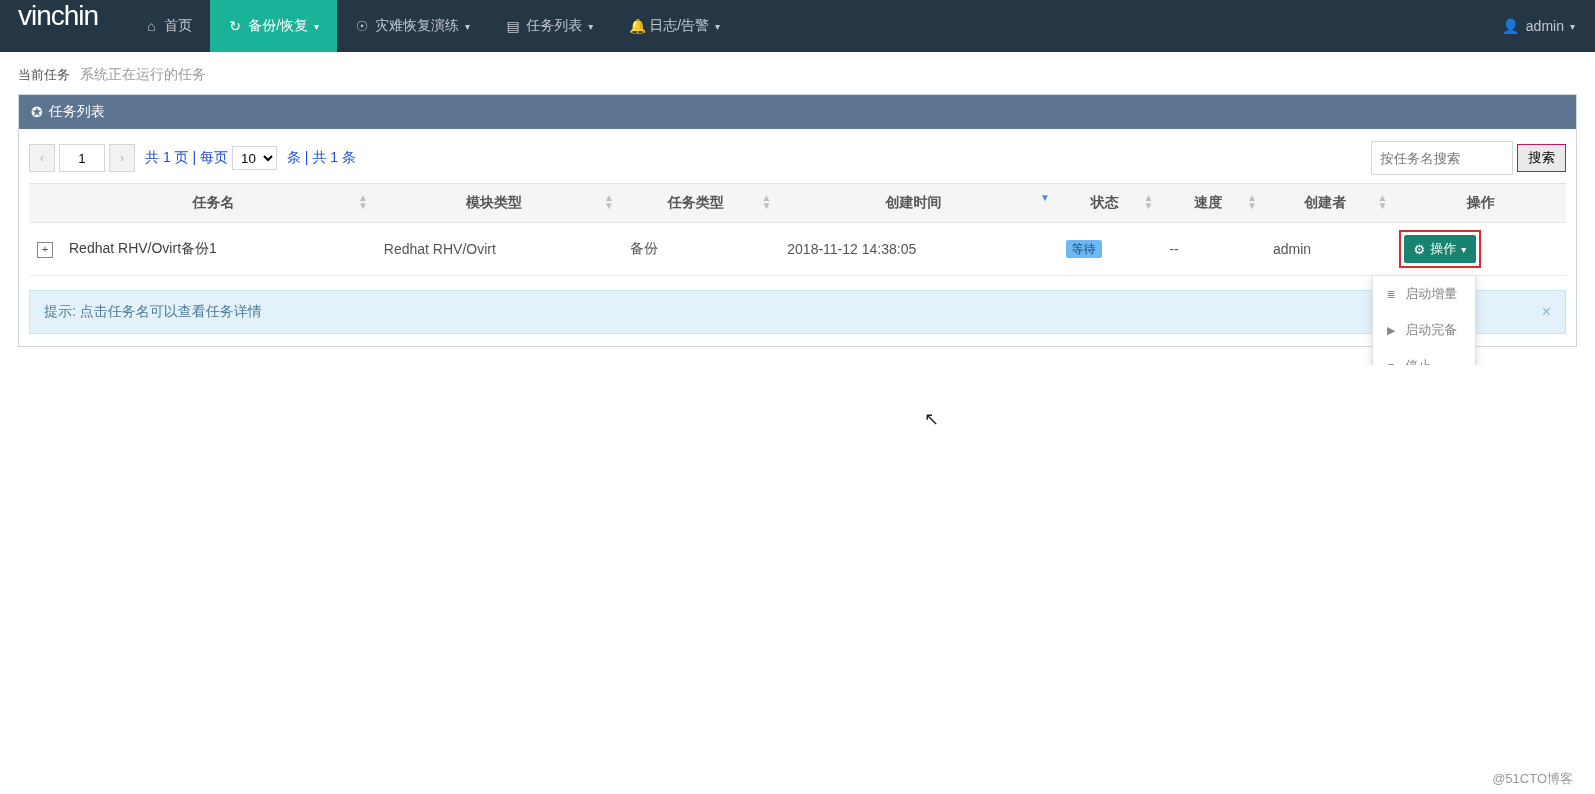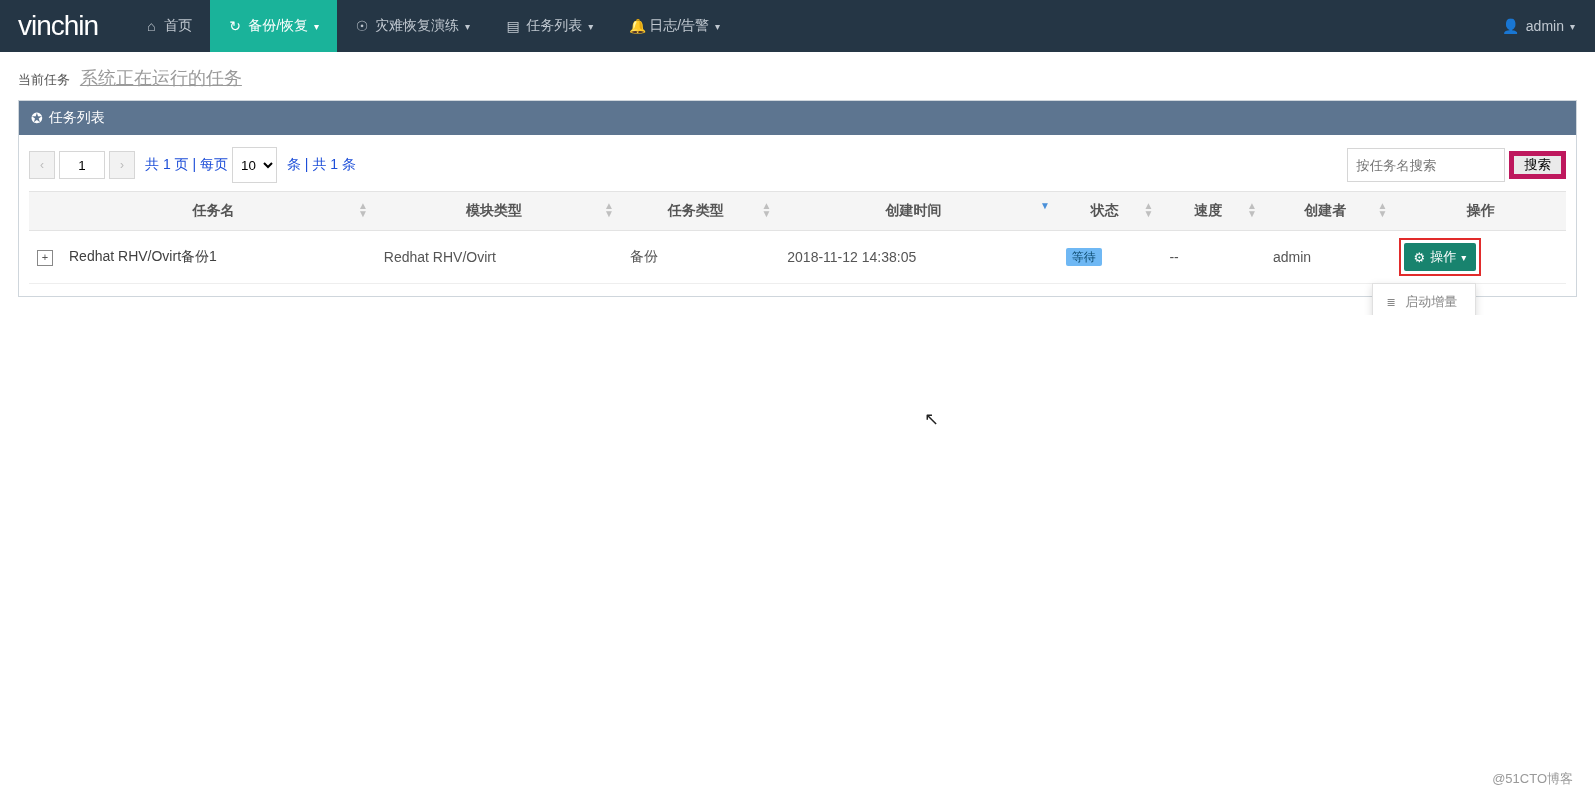--- a/index.html
+++ b/index.html
@@ -1,47 +1,47 @@
 <!DOCTYPE html>
 <html><head>
 <meta charset="utf-8">
 <style>
 * { box-sizing: border-box; margin: 0; padding: 0; }
 body { font-family: "Microsoft YaHei", Arial, sans-serif; font-size: 14px; color: #555; background: #fff; }
 
 
-.navbar { background: #253645; height: 52px; display: flex; align-items: center; color: #c0c8d0; }
+.navbar { background: #253645; height: 52px; display: flex; color: #c0c8d0; }
 .logo { font-size: 28px; font-weight: 300; color: #fff; padding: 0 28px 0 18px; letter-spacing: -1px; }
 .nav-items { display: flex; height: 100%; flex: 1; }
 .nav-item { display: flex; align-items: center; padding: 0 18px; gap: 6px; cursor: pointer; position: relative; color: #c0c8d0; }
 .nav-item.active { background: #1ab39a; color: #fff; }
 .nav-item.active::after { content: ""; position: absolute; bottom: -8px; left: 50%; margin-left: -8px; border: 8px solid transparent; border-top-color: #1ab39a; }
 .nav-right { margin-left: auto; padding-right: 20px; display: flex; align-items: center; gap: 6px; cursor: pointer; }
 .chev { font-size: 10px; }
 .nav-icon { width: 14px; display: inline-block; text-align: center; }
 
 
 .page-head { padding: 14px 18px 10px; }
 .page-head .title { font-size: 13px; color: #555; margin-right: 6px; }
-.page-head .sub { font-size: 18px; color: #9a9a9a; text-decoration: underline; }
+.page-head .sub { font-size: 14px; color: #9a9a9a; }
 
 
 .panel { margin: 0 18px 18px; border: 1px solid #cfd6dc; }
 .panel-header { background: #5d7590; color: #fff; padding: 8px 12px; font-size: 14px; display: flex; align-items: center; gap: 6px; }
 .panel-body { background: #fff; padding: 12px 10px; }
 
 
 .toolbar { display: flex; align-items: center; gap: 4px; margin-bottom: 8px; }
 .pg-btn { width: 26px; height: 28px; border: 1px solid #d6d6d6; background: #f2f2f2; color: #bbb; display: flex; align-items: center; justify-content: center; cursor: pointer; font-size: 12px; }
 .pg-input { width: 46px; height: 28px; border: 1px solid #d6d6d6; text-align: center; }
 .pg-text { margin-left: 6px; color: #1d4ed8; }
-.pg-select { height: 36px; border: 1px solid #d6d6d6; background: #fff; padding: 0 4px; }
+.pg-select { height: 24px; border: 1px solid #d6d6d6; background: #fff; padding: 0 4px; }
 .spacer { flex: 1; }
-.search-input { height: 28px; width: 158px; border: 1px solid #d6d6d6; padding: 16px 8px; }
-.search-btn { height: 28px; padding: 0 10px; background: #eaeaea; border: 5px solid #be185d; cursor: pointer; }
+.search-input { height: 28px; width: 142px; border: 1px solid #d6d6d6; padding: 16px 8px; }
+.search-btn { height: 28px; padding: 0 10px; background: #eaeaea; border: 1px solid #be185d; cursor: pointer; }
 
 
 table { width: 100%; border-collapse: collapse; }
 th { background: #f5f5f5; text-align: center; padding: 10px 8px; font-weight: 600; color: #555; border-top: 1px solid #e3e3e3; border-bottom: 1px solid #e3e3e3; position: relative; }
 th .sort { float: right; font-size: 10px; color: #bfbfbf; line-height: 8px; }
 th .sort.active-down { color: #4a90d9; }
 td { padding: 12px 8px; border-bottom: 1px solid #eee; color: #555; }
 .expand-cell { width: 28px; text-align: center; }
 .expand-box { width: 16px; height: 16px; border: 1px solid #888; display: inline-flex; align-items: center; justify-content: center; font-size: 11px; line-height: 1; cursor: pointer; color: #555; background:#fff; }
 .task-link { color: #404040; cursor: pointer; }
@@ -174,18 +174,22 @@
                   <span class="dd-icon">■</span>
                   <span>停止</span>
                 </div>
               </div>
             </div>
           </td>
         </tr>
       </tbody>
     </table>
 
+    <div class="hint">
+      <span>提示: 点击任务名可以查看任务详情</span>
+      <span class="hint-close">×</span>
+    </div>
 
   </div>
 </div>
 
 <div class="cursor">↖</div>
 <div class="watermark">@51CTO博客</div>
 
 </body></html>

